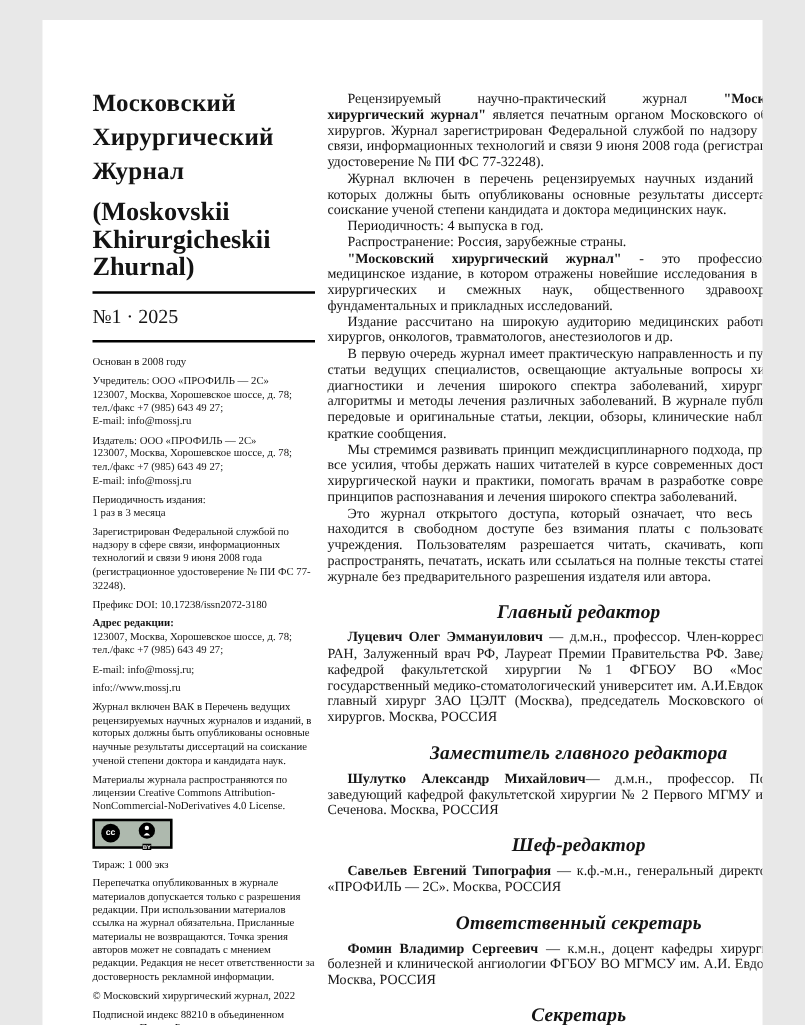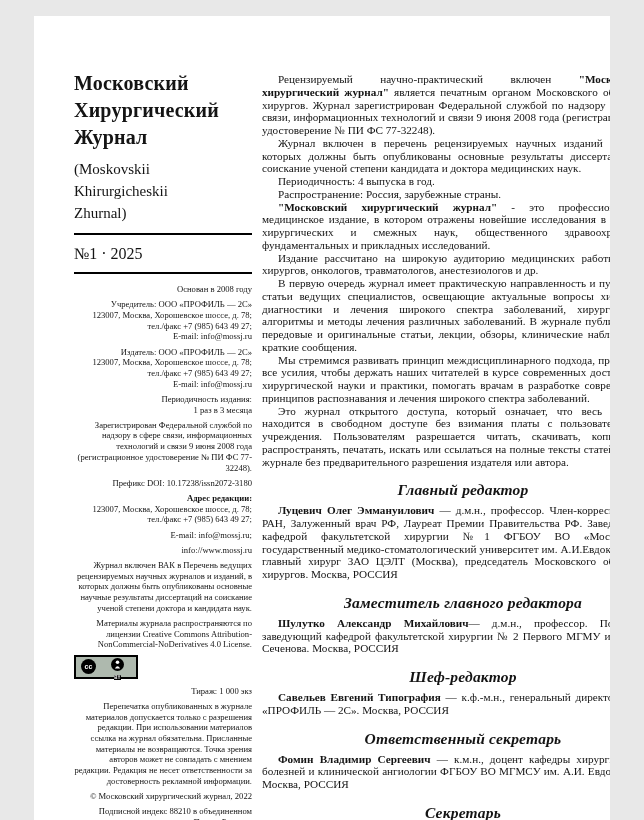--- a/index.html
+++ b/index.html
@@ -8,27 +8,27 @@
     background:#ffffff; color:#141414; overflow:hidden;
     font-family:"Liberation Serif","DejaVu Serif",serif;
   }
   
   .left-col { position:absolute; left:40px; top:54px; width:178px; }
   .title-ru {
     font-size:20px; font-weight:bold; line-height:27px;
     white-space:pre-line; letter-spacing:0.2px;
   }
   .title-translit {
-    font-size:15px; font-weight:normal; line-height:22px;
+    font-size:21px; font-weight:bold; line-height:22px;
     white-space:pre-line; margin-top:7px;
   }
   .rule { border:0; border-top:2.5px solid #000; margin:9px 0 0 0; }
   .issue { font-size:16px; padding:10px 0 9px 0; }
   .colophon { margin-top:10px; font-size:8.6px; line-height:10.7px; }
-  .colophon p { margin:0 0 4.5px 0;text-align:right; }
+  .colophon p { margin:0 0 4.5px 0; }
   .colophon b { font-weight:bold; }
   
   .cc-badge {
     position:relative; width:60px; height:20px; margin:3px 0 7px 0;
     background:#aeb9ae; border:2px solid #000;
     display:flex; align-items:center;
   }
   .cc-circle {
     width:15px; height:15px; border-radius:50%; background:#000;
     color:#fff; font-size:7px; font-weight:bold; line-height:15px;
@@ -105,21 +105,21 @@
           <p><span>Тираж: 1 000 экз</span></p>
           <p><span>Перепечатка опубликованных в журнале материалов допускается только с разрешения редакции. При использовании материалов ссылка на журнал обязательна. Присланные материалы не возвращаются. Точка зрения авторов может не совпадать с мнением редакции. Редакция не несет ответственности за достоверность рекламной информации.</span></p>
           <p><span>© Московский хирургический журнал, 2022</span></p>
           <p><span>Подписной индекс 88210 в объединенном каталоге «Пресса России»</span></p>
         </div>
     </div>
   </div>
 
   <div class="right-col">
     <div class="about" id="about-paragraphs">
-        <p><span>Рецензируемый научно-практический включен </span><b>"Московский хирургический журнал"</b><span> является печатным органом Московского общества хирургов. Журнал зарегистрирован Федеральной службой по надзору в сфере связи, информационных технологий и связи 9 июня 2008 года (регистрационное удостоверение № ПИ ФС 77-32248).</span></p>
+        <p><span>Рецензируемый научно-практический журнал </span><b>"Московский хирургический журнал"</b><span> является печатным органом Московского общества хирургов. Журнал зарегистрирован Федеральной службой по надзору в сфере связи, информационных технологий и связи 9 июня 2008 года (регистрационное удостоверение № ПИ ФС 77-32248).</span></p>
         <p><span>Журнал включен в перечень рецензируемых научных изданий ВАК, в которых должны быть опубликованы основные результаты диссертаций на соискание ученой степени кандидата и доктора медицинских наук.</span></p>
         <p><span>Периодичность: 4 выпуска в год.</span></p>
         <p><span>Распространение: Россия, зарубежные страны.</span></p>
         <p><b>"Московский хирургический журнал"</b><span> - это профессиональное медицинское издание, в котором отражены новейшие исследования в области хирургических и смежных наук, общественного здравоохранения, фундаментальных и прикладных исследований.</span></p>
         <p><span>Издание рассчитано на широкую аудиторию медицинских работников – хирургов, онкологов, травматологов, анестезиологов и др.</span></p>
         <p><span>В первую очередь журнал имеет практическую направленность и публикует статьи ведущих специалистов, освещающие актуальные вопросы хирургии, диагностики и лечения широкого спектра заболеваний, хирургические алгоритмы и методы лечения различных заболеваний. В журнале публикуются передовые и оригинальные статьи, лекции, обзоры, клинические наблюдения, краткие сообщения.</span></p>
         <p><span>Мы стремимся развивать принцип междисциплинарного подхода, прилагаем все усилия, чтобы держать наших читателей в курсе современных достижений хирургической науки и практики, помогать врачам в разработке современных принципов распознавания и лечения широкого спектра заболеваний.</span></p>
         <p><span>Это журнал открытого доступа, который означает, что весь контент находится в свободном доступе без взимания платы с пользователя или учреждения. Пользователям разрешается читать, скачивать, копировать, распространять, печатать, искать или ссылаться на полные тексты статей в этом журнале без предварительного разрешения издателя или автора.</span></p>
       </div>
     <div class="editorial" id="editorial-sections">

